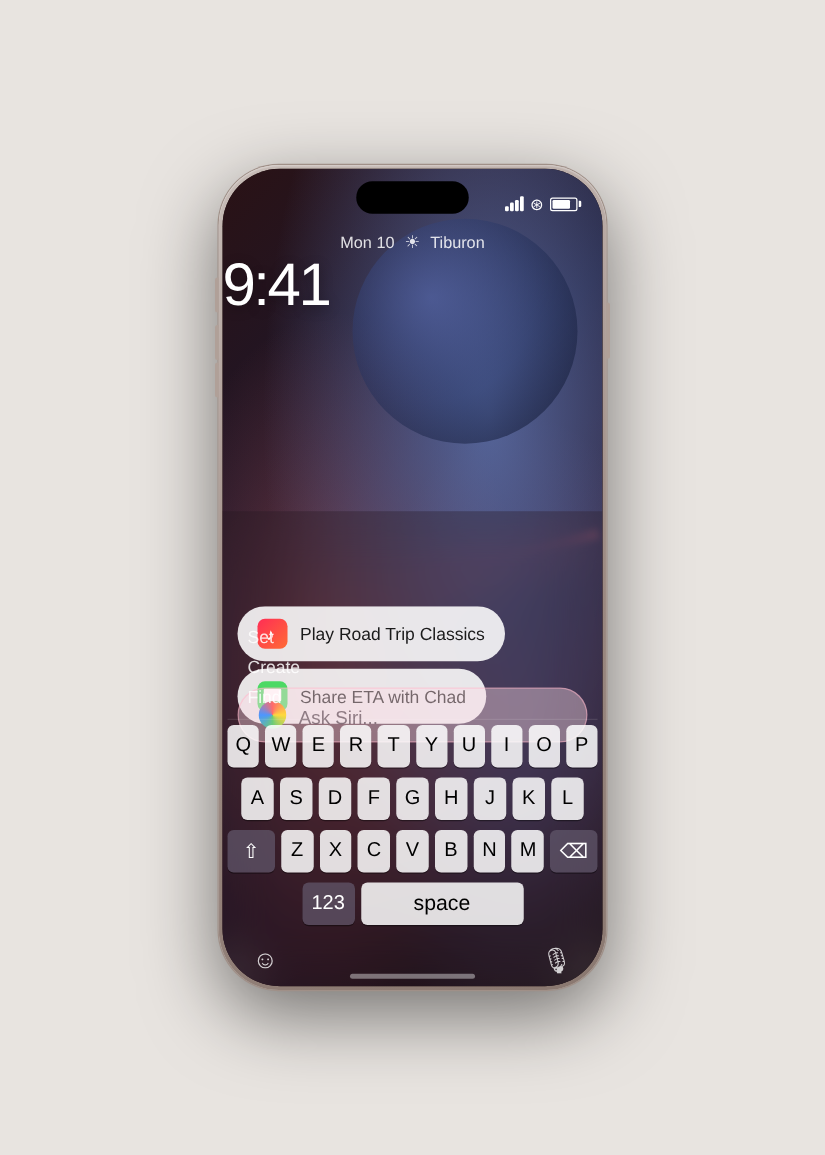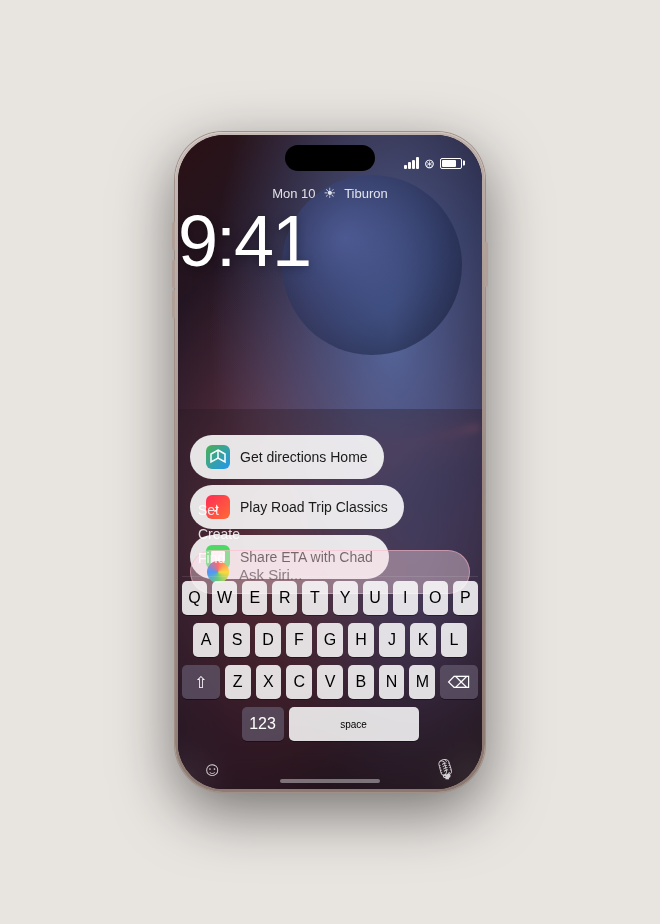--- a/index.html
+++ b/index.html
@@ -196,21 +196,21 @@
       font-weight: 400;
       margin-bottom: 4px;
     }
 
     .sun-icon {
       font-size: 14px;
     }
 
     .clock {
       color: white;
-      font-size: 72px;
+      font-size: 48px;
       font-weight: 200;
       letter-spacing: -2px;
       line-height: 1;
       text-shadow: 0 2px 10px rgba(0,0,0,0.3);
     }
 
     
     .bottom-sheet {
       position: absolute;
       bottom: 0;
@@ -435,29 +435,20 @@
         <span>Mon 10</span>
         <span class="sun-icon">☀</span>
         <span>Tiburon</span>
       </div>
       <div class="clock">9:41</div>
     </div>
 
     <div class="bottom-sheet"></div>
 
     <div class="suggestions-list">
-      <div class="suggestion-pill">
-        <div class="suggestion-icon maps-icon">
-          <svg width="16" height="16" viewBox="0 0 16 16">
-            <polygon points="8,1 15,5 15,13 8,9 1,13 1,5" fill="none" stroke="#fff" stroke-width="1.5"></polygon>
-            <line x1="8" y1="1" x2="8" y2="9" stroke="#fff" stroke-width="1.5"></line>
-          </svg>
-        </div>
-        <span class="suggestion-text">Get directions Home</span>
-      </div>
 
       <div class="suggestion-pill">
         <div class="suggestion-icon music-icon">
           <svg width="16" height="16" viewBox="0 0 16 16">
             <text x="3" y="13" fill="white" font-size="13">♪</text>
           </svg>
         </div>
         <span class="suggestion-text">Play Road Trip Classics</span>
       </div>
 
@@ -517,21 +508,21 @@
           <div class="key">C</div>
           <div class="key">V</div>
           <div class="key">B</div>
           <div class="key">N</div>
           <div class="key">M</div>
           <div class="key key-dark key-wide">⌫</div>
         </div>
 
         <div class="key-row">
           <div class="key key-dark key-123" style="font-size:16px">123</div>
-          <div class="key key-widest" style="font-size:10px">space</div>
+          <div class="key key-widest" style="font-size:17px">space</div>
         </div>
 
         <div class="bottom-bar">
           <span class="bottom-icon">☺</span>
           <span class="bottom-icon">🎙</span>
         </div>
       </div>
     </div>
 
     <div class="home-indicator"></div>

